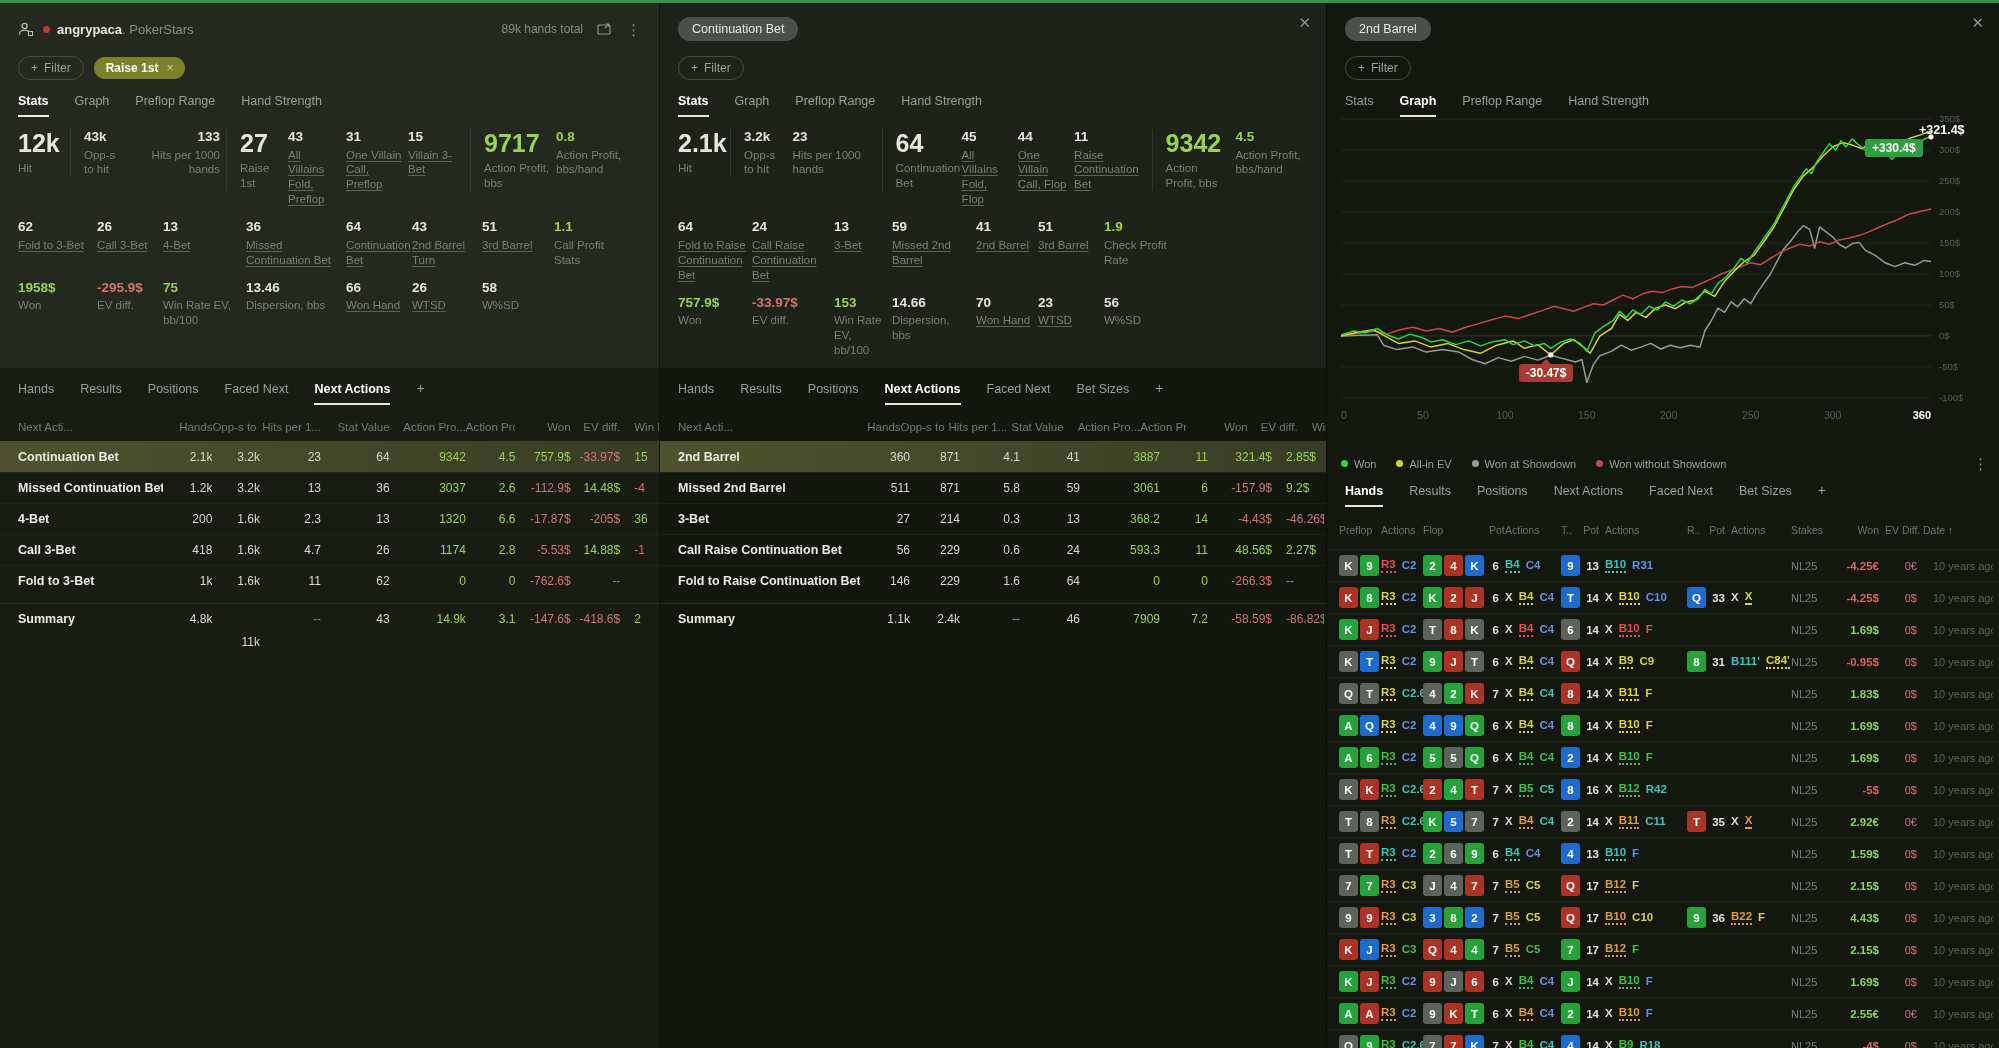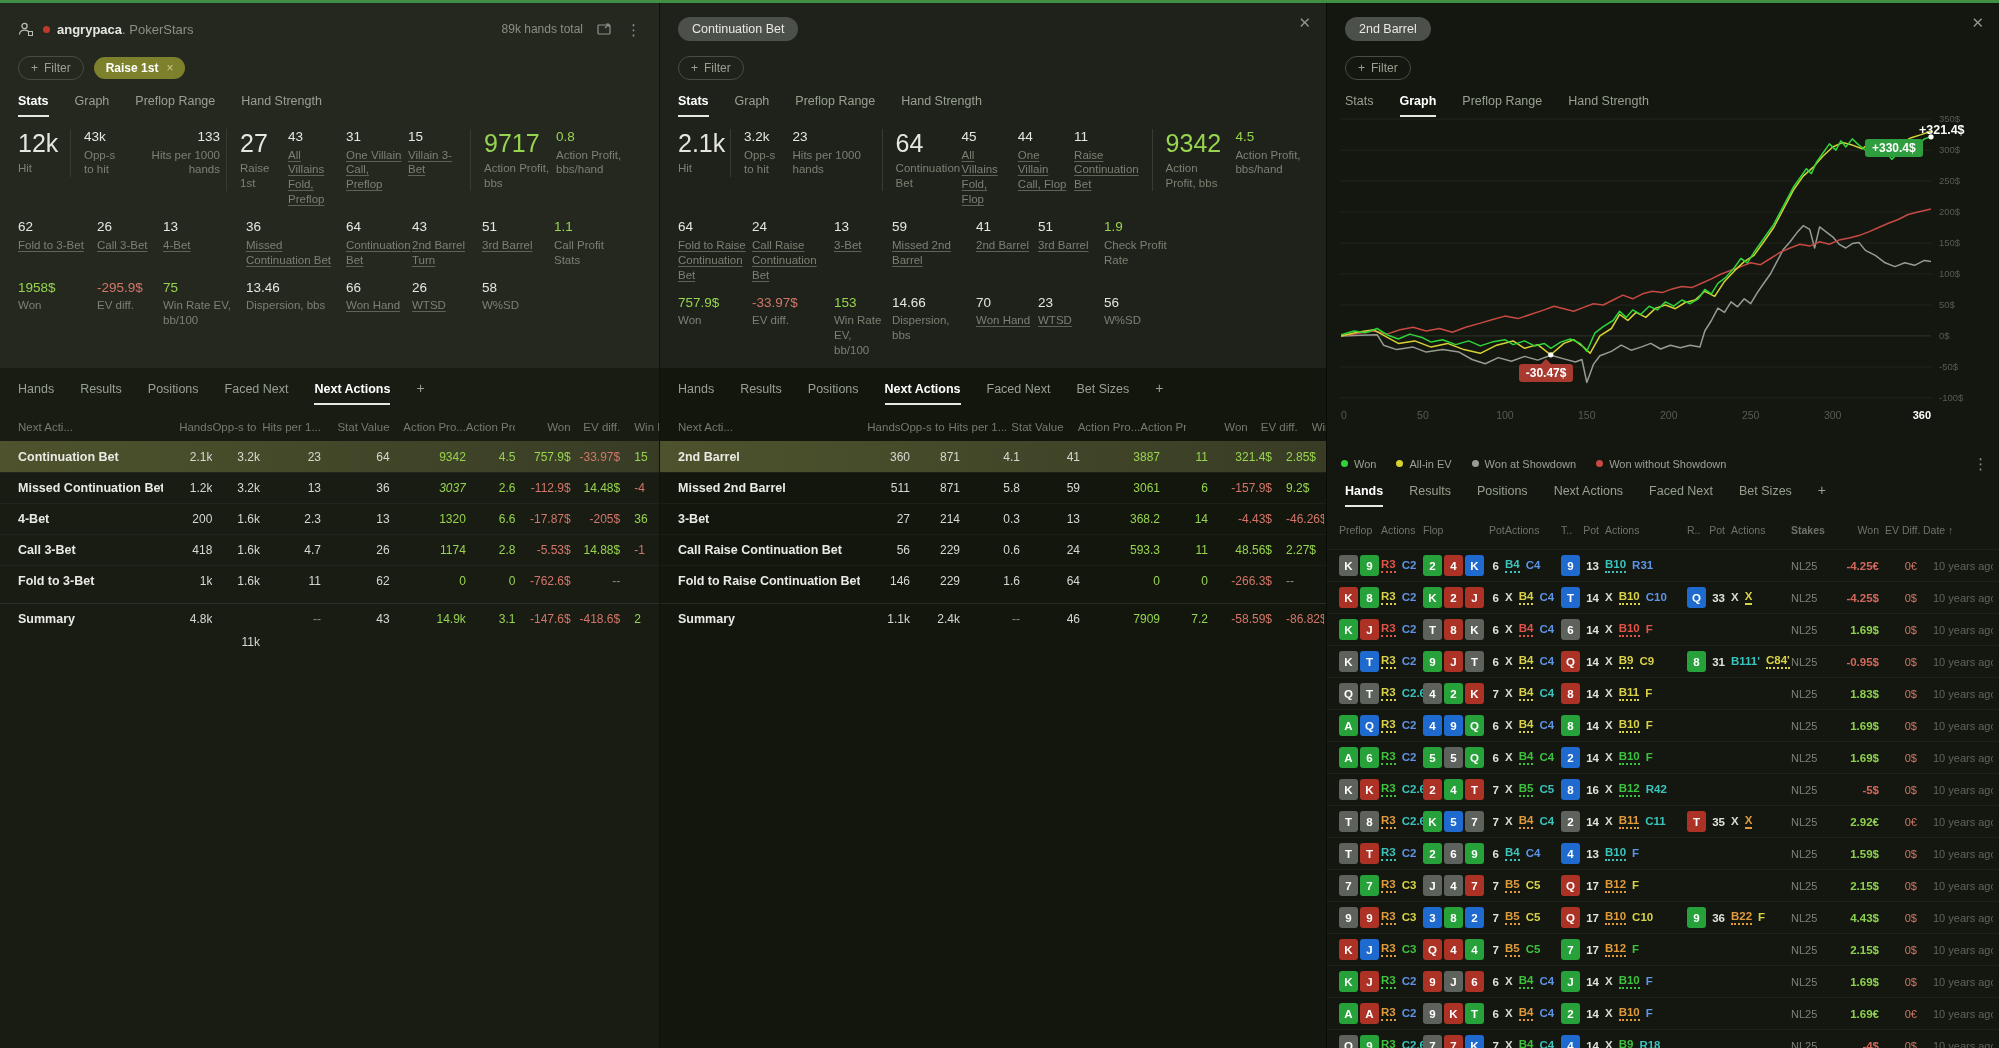--- a/index.html
+++ b/index.html
@@ -28,21 +28,21 @@
 
   .tabs{display:flex;gap:26px;padding:12px 18px 0;align-items:flex-end}
   .tab{color:#98a090;font-size:12.5px;padding-bottom:7px;border-bottom:2px solid transparent;white-space:nowrap}
   .tab.on{color:#fff;font-weight:bold;border-bottom-color:#e8e8e2}
   .tab.plus{font-size:14px}
 
   .stats{padding:12px 18px 0}
   .srow{display:flex;margin-bottom:12px;align-items:flex-start}
   .stat{box-sizing:border-box;padding-right:6px}
   .stat.sep{border-left:1px solid #363b31;padding-left:13px}
-  .sv{font-size:13.5px;font-weight:normal;color:#e6e6e0;line-height:1.15}
+  .sv{font-size:13.5px;font-weight:bold;color:#e6e6e0;line-height:1.15}
   .sv.big{font-size:25px}
   .sv.g{color:#97d44f}.sv.r{color:#d3766a}
   .sl{font-size:11.5px;color:#7b8073;line-height:1.3;margin-top:3px}
   .sl .lnk{text-decoration:underline;text-underline-offset:2px;text-decoration-color:#5e635a}
 
   .twin{position:absolute;left:0;right:0;top:368px;bottom:0;overflow:hidden}
   .p-left .twin{background:#181c13}
   .p-mid .twin{background:#12160d}
   .thead{display:flex;padding-left:18px;color:#747a6d;font-size:11.5px;margin-top:12px;height:20px;align-items:center}
   .tc{box-sizing:border-box;overflow:hidden;white-space:nowrap}
@@ -267,21 +267,21 @@
             <span class="tc rt cg" style="width: 58px;">757.9$</span>
             <span class="tc rt cr" style="width: 52px;">-33.97$</span>
             <span class="tc cg" style="width: 40px; padding-left: 14px;">15</span>
           </div>
           <div class="trow">
             <span class="tc name" style="width: 152px;">Missed Continuation Bet</span>
             <span class="tc rt" style="width: 52px;">1.2k</span>
             <span class="tc rt" style="width: 50px;">3.2k</span>
             <span class="tc rt" style="width: 64px;">13</span>
             <span class="tc rt" style="width: 72px;">36</span>
-            <span class="tc rt cg" style="width: 80px; font-style: italic;">3037</span>
+            <span class="tc rt cg" style="width: 80px;">3037</span>
             <span class="tc rt cg" style="width: 52px;">2.6</span>
             <span class="tc rt cr" style="width: 58px;">-112.9$</span>
             <span class="tc rt cg" style="width: 52px;">14.48$</span>
             <span class="tc cr" style="width: 40px; padding-left: 14px;">-4</span>
           </div>
           <div class="trow">
             <span class="tc name" style="width: 152px;">4-Bet</span>
             <span class="tc rt" style="width: 52px;">200</span>
             <span class="tc rt" style="width: 50px;">1.6k</span>
             <span class="tc rt" style="width: 64px;">2.3</span>
@@ -633,21 +633,21 @@
           <span class="tc" style="width: 42px;">Actions</span>
           <span class="tc" style="width: 66px;">Flop</span>
           <span class="tc rt" style="width: 16px; padding-right: 6px;">Pot</span>
           <span class="tc" style="width: 56px;">Actions</span>
           <span class="tc" style="width: 20px;">T..</span>
           <span class="tc rt" style="width: 24px; padding-right: 6px;">Pot</span>
           <span class="tc" style="width: 82px;">Actions</span>
           <span class="tc" style="width: 20px;">R..</span>
           <span class="tc rt" style="width: 24px; padding-right: 6px;">Pot</span>
           <span class="tc" style="width: 60px;">Actions</span>
-          <span class="tc" style="width: 42px; font-weight: bold;">Stakes</span>
+          <span class="tc" style="width: 42px;">Stakes</span>
           <span class="tc rt" style="width: 52px; padding-right: 6px;">Won</span>
           <span class="tc rt" style="width: 38px; padding-right: 6px;">EV Diff.</span>
           <span class="tc" style="width: 70px;">Date ↑</span>
         </div>
         <div class="hrows">
           <div class="hrow">
             <span class="hc" style="width: 42px;">
               <span class="card" style="background: rgb(94, 98, 92);">K</span>
               <span class="card" style="background: rgb(39, 161, 58);">9</span>
             </span>
@@ -1200,21 +1200,21 @@
             <span class="hc rt pot" style="width: 24px;">14</span>
             <span class="hc" style="width: 82px;">
               <span class="tok" style="color: rgb(217, 217, 211);">X</span>
               <span class="tok u1" style="color: rgb(224, 155, 61);">B10</span>
               <span class="tok" style="color: rgb(94, 147, 230);">F</span>
             </span>
             <span class="hc" style="width: 20px;"></span>
             <span class="hc rt pot" style="width: 24px;"></span>
             <span class="hc" style="width: 60px;"></span>
             <span class="hc stakes" style="width: 42px;">NL25</span>
-            <span class="hc rt won" style="color: rgb(143, 209, 79); width: 52px;">1.69€</span>
+            <span class="hc rt won" style="color: rgb(143, 209, 79); width: 52px;">2.55€</span>
             <span class="hc rt evd" style="width: 38px;">0€</span>
             <span class="hc hdate" style="width: 70px;">10 years ago</span>
           </div>
           <div class="hrow">
             <span class="hc" style="width: 42px;">
               <span class="card" style="background: rgb(94, 98, 92);">Q</span>
               <span class="card" style="background: rgb(39, 161, 58);">9</span>
             </span>
             <span class="hc" style="width: 42px;">
               <span class="tok u1" style="color: rgb(62, 193, 62);">R3</span>

